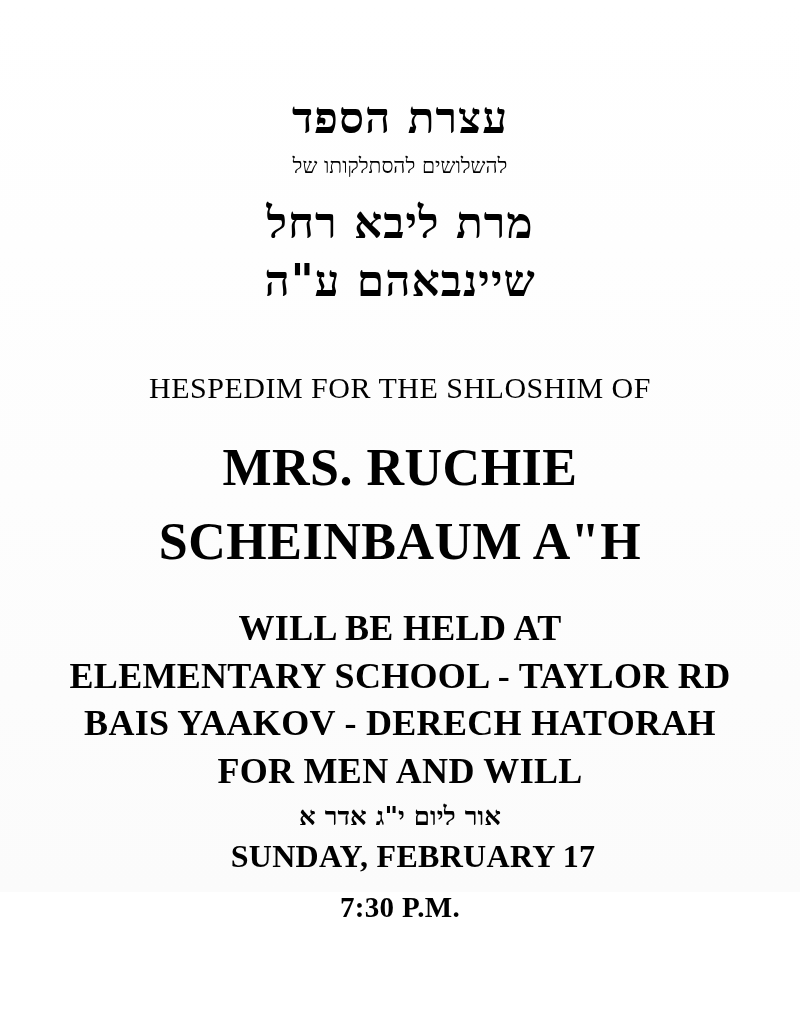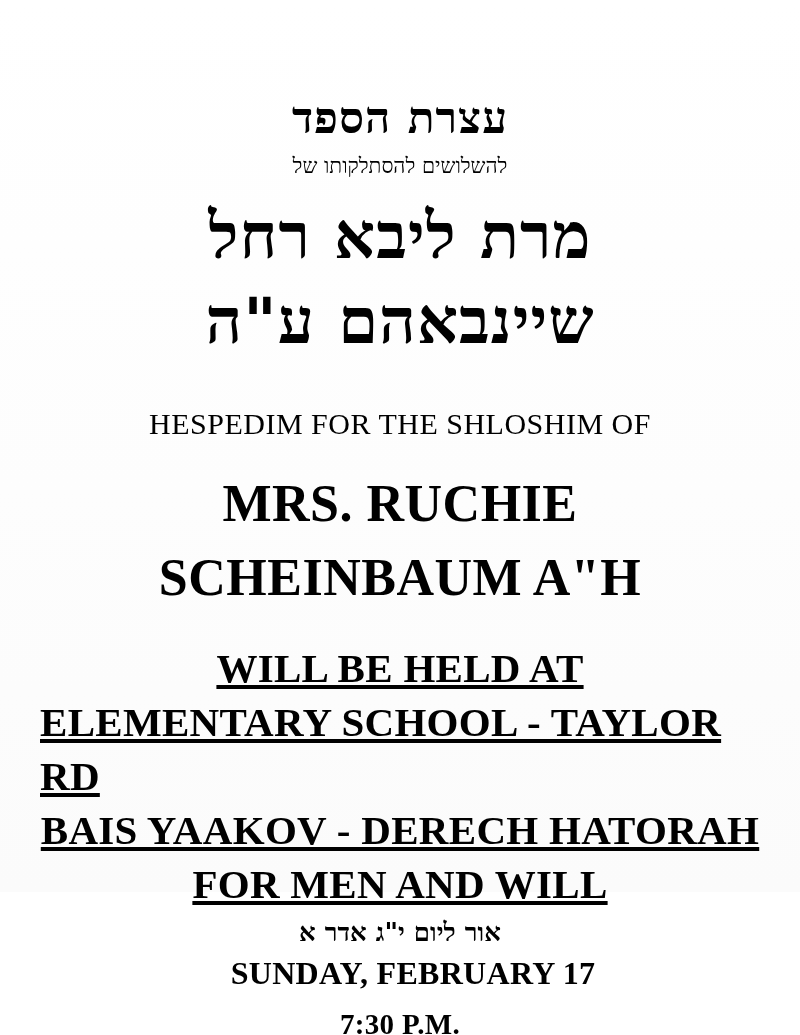--- a/index.html
+++ b/index.html
@@ -56,54 +56,54 @@
     font-weight: 400;
     font-size: 21px;
     line-height: 1.1;
     margin-bottom: 16px;
   }
   .heb-name {
     font-family: "DejaVu Serif", "Liberation Serif", serif;
     direction: rtl;
     unicode-bidi: bidi-override;
     font-weight: 700;
-    font-size: 64px;
+    font-size: 44px;
     line-height: 1.32;
     letter-spacing: 1px;
     text-align: center;
   }
   .heb-name-2 {
     margin-bottom: 26px;
   }
 
   .eng-line1 {
     font-size: 30px;
     font-weight: 400;
     letter-spacing: 0.5px;
     text-align: center;
-    margin-top: 18px;
+    margin-top: 35px;
     margin-bottom: 26px;
   }
   .eng-name {
     font-weight: 700;
     font-size: 52px;
     line-height: 1.42;
     letter-spacing: 0.5px;
     text-align: right;
   }
   .eng-name-2 {
     margin-bottom: 26px;
   }
 
   .venue {
     font-weight: 700;
-    font-size: 41px;
+    font-size: 36px;
     line-height: 1.32;
     letter-spacing: 0.3px;
-    text-decoration: underline;
+    text-align: center;
   }
   .heb-date {
     font-family: "DejaVu Serif", "Liberation Serif", serif;
     direction: rtl;
     unicode-bidi: bidi-override;
     font-weight: 700;
     font-size: 26px;
     line-height: 1.2;
     text-align: center;
     margin-top: 6px;

